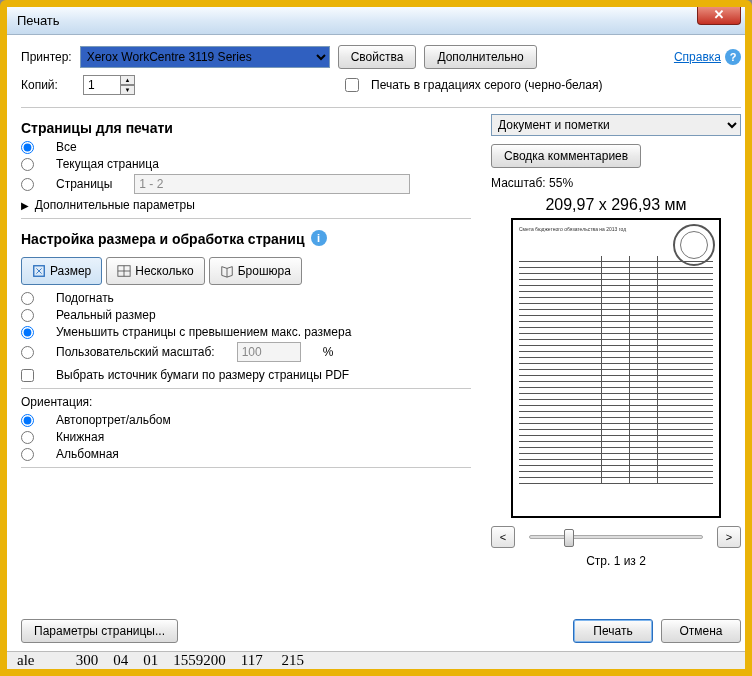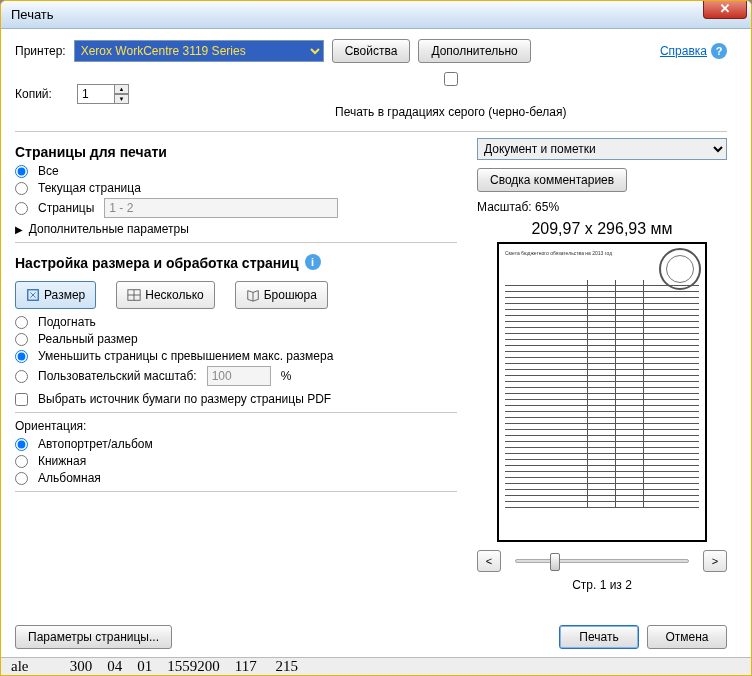--- a/index.html
+++ b/index.html
@@ -1,44 +1,44 @@
 <!DOCTYPE html>
 <html><head>
 <meta charset="utf-8">
 <style>
 * { box-sizing: border-box; font-family: "Segoe UI", Tahoma, sans-serif; }
 body { margin: 0; background: #888; width: 752px; height: 676px; overflow: hidden; }
-.window { width: 752px; height: 676px; background: #fff; border: 1px solid #eab308; border-radius: 6px 6px 0 0; overflow: hidden; display: flex; flex-direction: column; }
+.window { width: 752px; height: 676px; background: #fff; border: 7px solid #eab308; border-radius: 6px 6px 0 0; overflow: hidden; display: flex; flex-direction: column; }
 .titlebar { height: 28px; background: linear-gradient(#f7fbff,#dbe9f7,#c6dbef); border-bottom: 1px solid #a0b4c8; display: flex; align-items: center; padding: 0 6px 0 10px; font-size: 13px; color: #000; position: relative; }
 .titlebar .close { position: absolute; right: 4px; top: -2px; width: 44px; height: 20px; background: linear-gradient(#e98,#c43023); border: 1px solid #7a2018; border-top: none; border-radius: 0 0 4px 4px; color: #fff; font-size: 13px; display: flex; align-items: center; justify-content: center; font-weight: bold; }
-.body { flex: 1; padding: 10px 24px 8px 14px; font-size: 12px; color: #000; display: flex; flex-direction: column; justify-content: flex-end; }
+.body { flex: 1; padding: 10px 4px 8px 14px; font-size: 12px; color: #000; display: flex; flex-direction: column; justify-content: flex-end; }
 .row { display: flex; align-items: center; gap: 8px; margin-bottom: 6px; }
 label.plain { font-size: 12px; }
 select.combo { height: 22px; border: 1px solid #7a9ab8; font-size: 12px; padding: 1px 2px; }
-select.combo.sel { background: #3060c0; color: #fde047; }
+select.combo.sel { background: #3060c0; color: #000000; }
 .btn { height: 24px; padding: 0 12px; background: linear-gradient(#fefefe,#eaeaea,#dcdcdc); border: 1px solid #888; border-radius: 3px; font-size: 12px; cursor: pointer; }
 .btn.primary { border: 1px solid #2a6fbf; box-shadow: 0 0 0 1px #7fb6ee inset; }
 .help { margin-left: auto; color: #0066cc; font-size: 12px; cursor: pointer; display: flex; align-items: center; gap: 4px; }
 .help .q { width: 16px; height: 16px; border-radius: 50%; background: #4da3e8; color: #fff; display: flex; align-items: center; justify-content: center; font-size: 11px; font-weight: bold; }
 .spin { display: flex; }
 .spin input { width: 38px; height: 20px; border: 1px solid #888; font-size: 12px; padding: 1px 4px; }
 .spin .arrows { width: 14px; display: flex; flex-direction: column; }
 .spin .arrows div { flex: 1; border: 1px solid #888; border-left: none; background: #eee; font-size: 6px; display: flex; align-items: center; justify-content: center; }
-.chk { display: flex; align-items: center; gap: 16px; flex-direction: column; }
+.chk { display: flex; align-items: center; gap: 9px; }
 .chk input { width: 14px; height: 14px; }
 .cols { display: flex; gap: 20px; flex: 1; }
 .left { flex: 1; }
 .right { width: 250px; }
 .group-title { font-weight: bold; font-size: 14px; margin: 6px 0 4px 0; }
 .sep { border: none; border-top: 1px solid #c8c8c8; margin: 6px 0; }
-.radio-row, .chk-row { display: flex; align-items: center; gap: 10px; margin: 3px 0; font-size: 12px; }
+.radio-row, .chk-row { display: flex; align-items: center; gap: 22px; margin: 3px 0; font-size: 12px; }
 .radio-row input, .chk-row input { margin: 0; }
 input.txt { height: 20px; border: 1px solid #aaa; font-size: 12px; padding: 1px 4px; background: #fff; }
 input.txt[disabled] { background: #f4f4f4; color: #888; }
-.toggle-row { display: flex; gap: 20px; margin: 6px 0; }
+.toggle-row { display: flex; gap: 4px; margin: 6px 0; }
 .togbtn { height: 28px; padding: 0 10px; border: 1px solid #888; border-radius: 3px; background: linear-gradient(#fefefe,#e7e7e7); font-size: 12px; display: flex; align-items: center; gap: 4px; cursor: pointer; }
 .togbtn.active { background: linear-gradient(#e8f2fc,#cfe3f5); border-color: #4a7db0; }
 .togbtn .ic { width: 14px; height: 14px; display: inline-block; }
 .expand { display: flex; align-items: center; gap: 6px; margin: 4px 0; cursor: pointer; }
 .expand .tri { font-size: 10px; }
 .infoicon { width: 16px; height: 16px; border-radius: 50%; background: #4da3e8; color: #fff; font-size: 11px; font-weight: bold; display: inline-flex; align-items: center; justify-content: center; margin-left: 6px; }
 .preview-box { border: 2px solid #000; background: #fff; width: 210px; height: 300px; margin: 4px auto 8px auto; position: relative; overflow: hidden; }
 .preview-box .stamp { position: absolute; right: 4px; top: 4px; width: 42px; height: 42px; border: 2px solid #555; border-radius: 50%; }
 .preview-box .stamp:after { content: ""; position: absolute; inset: 5px; border: 1px solid #777; border-radius: 50%; }
 .tbl { position: absolute; left: 6px; right: 6px; top: 36px; bottom: 6px; }
@@ -107,21 +107,21 @@
           <input type="radio" name="pg" checked="" style="">
           <span>Все</span>
         </div>
         <div class="radio-row">
           <input type="radio" name="pg" style="">
           <span>Текущая страница</span>
         </div>
         <div class="radio-row">
           <input type="radio" name="pg" style="">
           <span>Страницы</span>
-          <input class="txt" style="width: 234px; color: rgb(136, 136, 136);" disabled="" value="1 - 2">
+          <input class="txt" style="width: 276px; color: rgb(136, 136, 136);" disabled="" value="1 - 2">
         </div>
         <div class="expand">
           <span class="tri">▶</span>
           <span>Дополнительные параметры</span>
         </div>
 
         <hr class="sep">
 
         <div style="display:flex;align-items:center">
           <div class="group-title">Настройка размера и обработка страниц</div>
@@ -198,21 +198,21 @@
       <div class="right">
         <select class="combo" style="width:100%">
           <option>Документ и пометки</option>
         </select>
         <div style="margin:8px 0">
           <button class="btn">Сводка комментариев</button>
         </div>
 
         <div style="margin:6px 0">
           <span>Масштаб:</span>
-          <span>65%</span>
+          <span>55%</span>
         </div>
         <div class="dims">209,97 x 296,93 мм</div>
 
         <div class="preview-box">
           <div class="hdr">Смета бюджетного обязательства на 2013 год</div>
           <div class="stamp"></div>
           <div class="tbl" id="tblrows">
               <div class="r">
                 <div class="c1"></div>
                 <div class="c2"></div>

